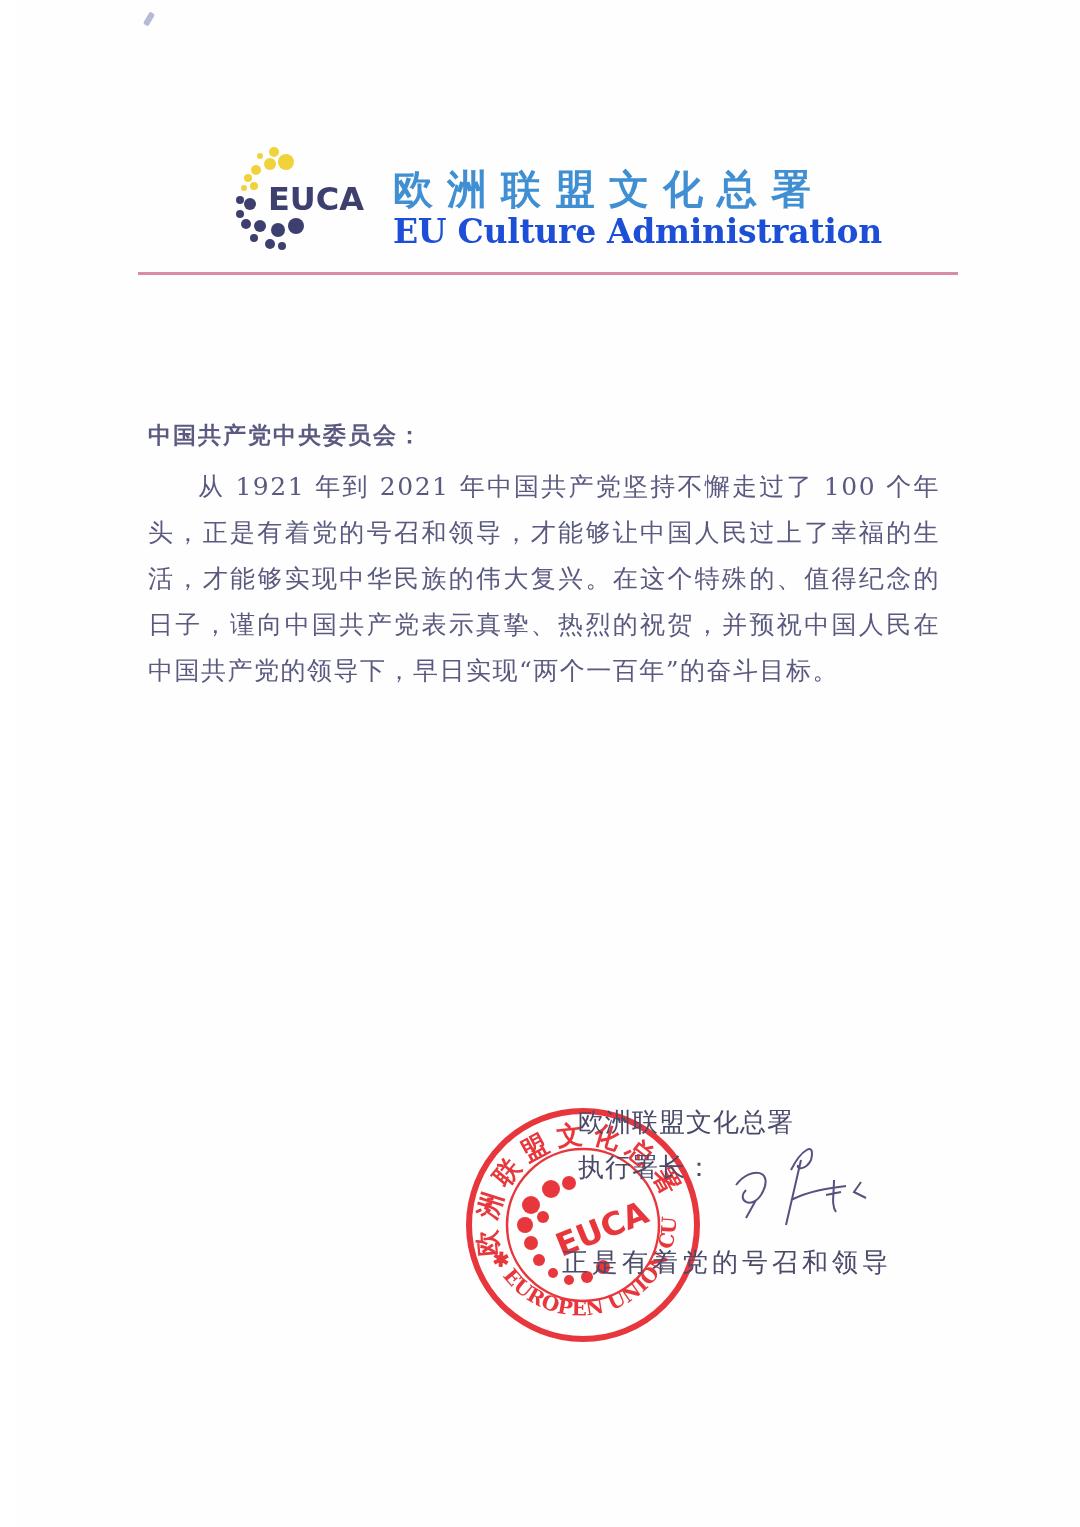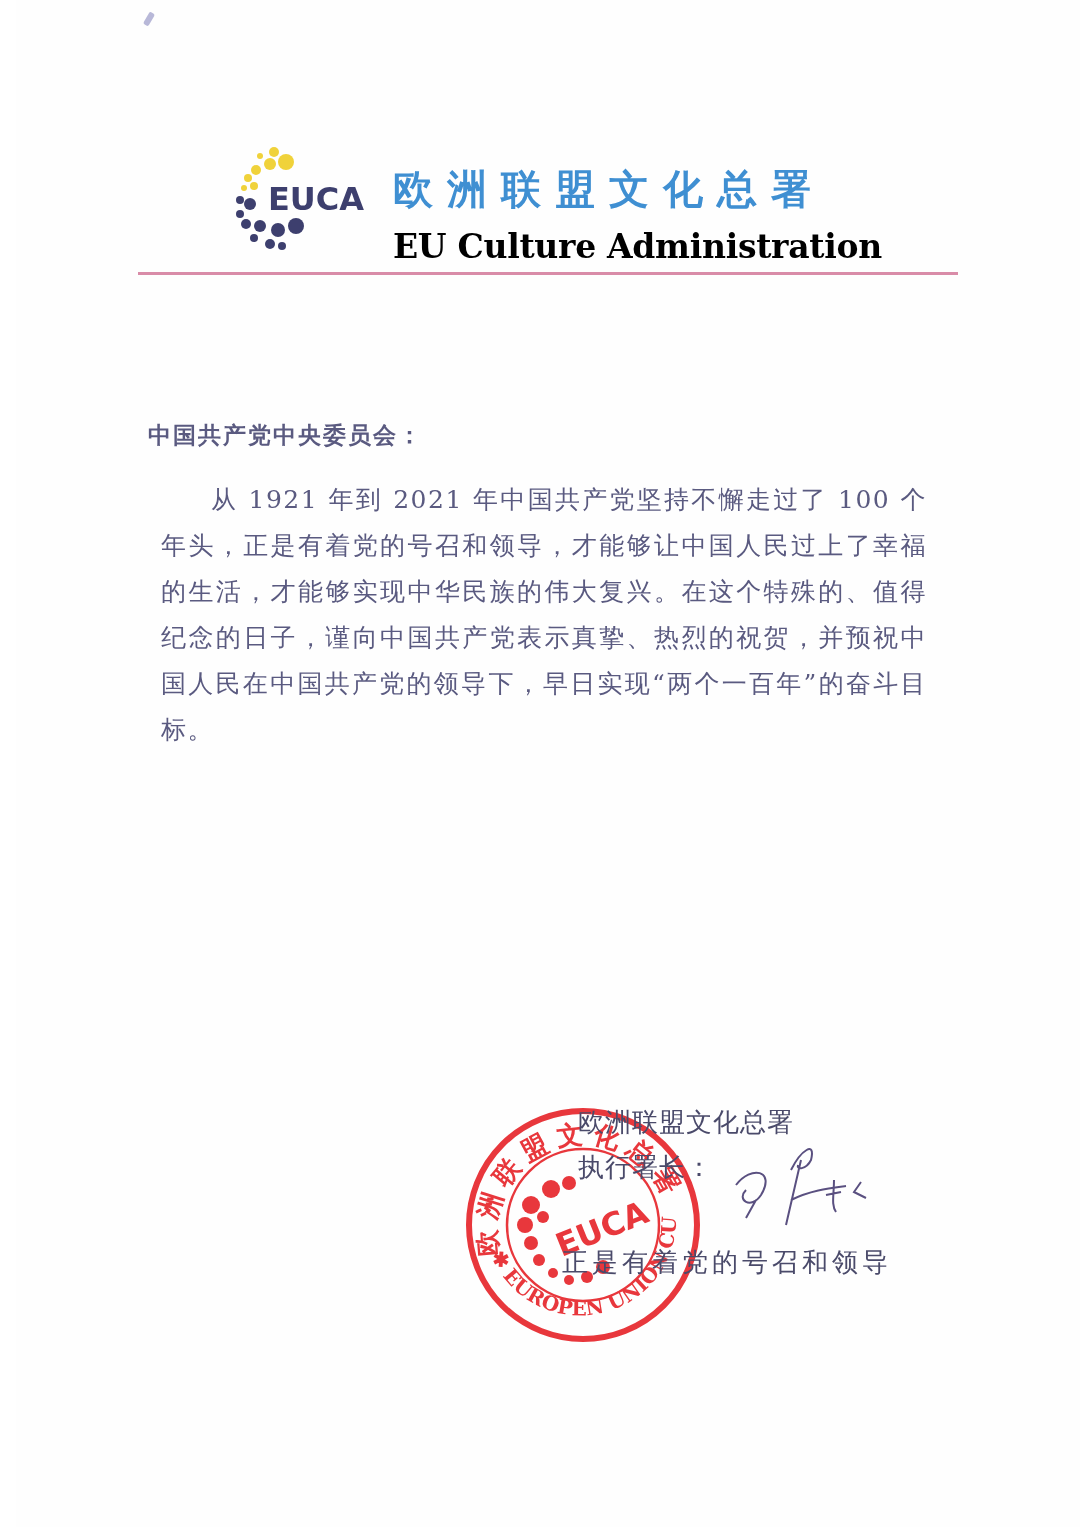--- a/index.html
+++ b/index.html
@@ -3,28 +3,28 @@
 <meta charset="utf-8">
 <style>
   html,body{margin:0;padding:0;background:#fff;}
   body{width:1080px;height:1527px;position:relative;overflow:hidden;font-family:"DejaVu Serif",serif;}
   .page{position:absolute;left:16px;top:0;width:1080px;height:1527px;background:#fefefe;}
   .scan-mark{position:absolute;left:130px;top:12px;width:6px;height:14px;background:#9a9ac8;transform:rotate(30deg);border-radius:2px;opacity:.7;}
   .letterhead{position:absolute;left:210px;top:140px;width:640px;height:120px;}
   .logo{position:absolute;left:0;top:0;width:160px;height:120px;}
   .logo-text{position:absolute;left:42px;top:40px;font-family:"DejaVu Sans",sans-serif;font-weight:bold;font-size:32px;color:#3d3f6e;letter-spacing:0px;}
   .org-cn{position:absolute;left:167px;top:22px;font-family:"DejaVu Sans",sans-serif;font-weight:bold;font-size:40px;color:#3f8fd2;letter-spacing:14px;white-space:nowrap;}
-  .org-en{position:absolute;left:167px;top:72px;font-family:"DejaVu Serif",serif;font-weight:bold;font-size:33px;color:#000000;white-space:nowrap;letter-spacing:-0.3px;margin-top:15px;}
+  .org-en{position:absolute;left:167px;top:72px;font-family:"DejaVu Serif",serif;font-weight:bold;font-size:33px;color:#1d4ed8;white-space:nowrap;letter-spacing:-0.3px;}
   .divider{position:absolute;left:122px;top:272px;width:820px;height:3px;background:#d98ca8;}
   .title{position:absolute;left:0;width:1080px;top:314px;text-align:center;font-family:"DejaVu Sans",sans-serif;font-weight:bold;font-size:36px;color:#5a5a80;letter-spacing:20px;}
   .salutation{position:absolute;left:132px;top:420px;font-family:"DejaVu Sans",sans-serif;font-size:23px;color:#5a5a80;font-weight:bold;letter-spacing:2px;}
   .body{position:absolute;left:128px;width:800px;color:#5a5a80;font-size:25px;line-height:46px;text-align:justify;letter-spacing:1.5px;}
   .p1{top:460px;}
   .p2{top:690px;}
-  .body p{margin:17px;text-indent:2em;}
+  .body p{margin:4px;text-indent:2em;}
   .seal{position:absolute;left:445px;top:1105px;width:245px;height:240px;}
   .sig-block{position:absolute;left:540px;top:1105px;width:320px;color:#4a4a6a;font-size:26px;}
   .sig-org{position:absolute;left:22px;top:0;white-space:nowrap;letter-spacing:1px;}
   .sig-title{position:absolute;left:22px;top:45px;white-space:nowrap;letter-spacing:1px;}
   .sig-date{position:absolute;left:6px;top:140px;white-space:nowrap;letter-spacing:4px;}
   .signature{position:absolute;left:700px;top:1140px;width:160px;height:100px;}
 </style>
 </head>
 <body>
 

